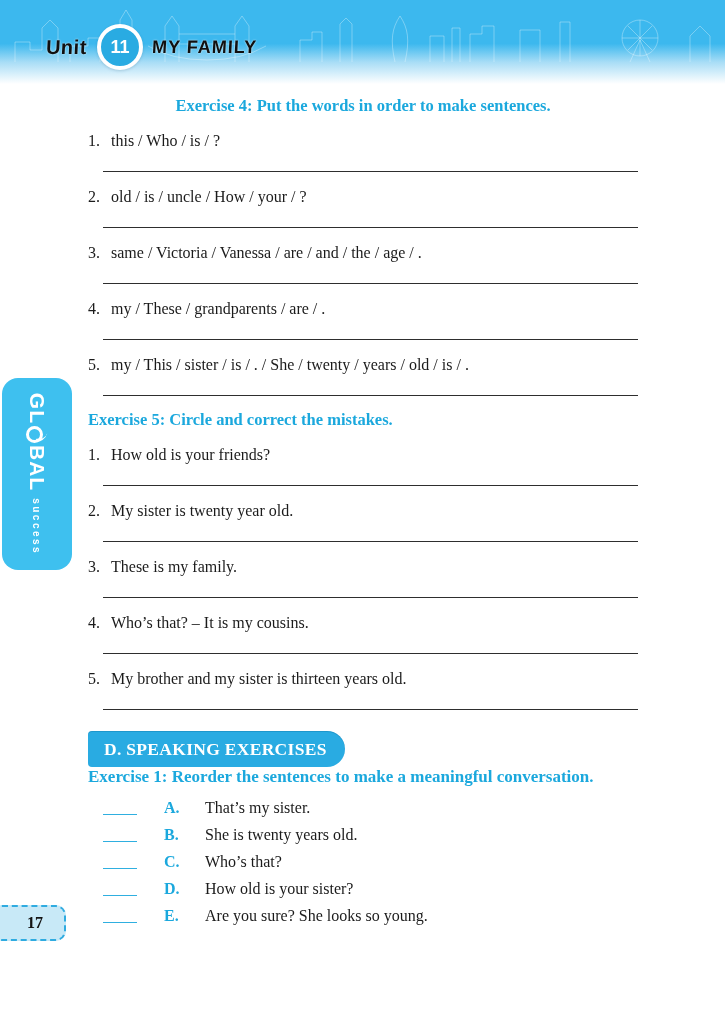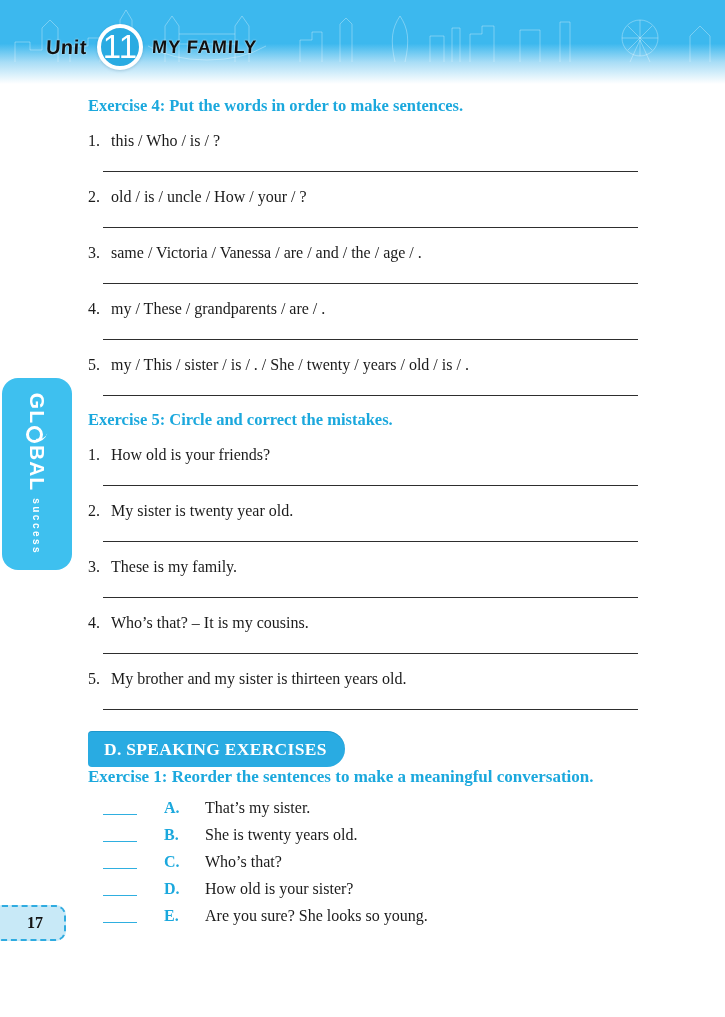--- a/index.html
+++ b/index.html
@@ -20,34 +20,34 @@
     font-family:"Liberation Sans", sans-serif;
   }
   .unit-word {
     font-weight:700; font-size:20px; color:#101010; transform:skewX(-3deg);
     text-shadow:0 0 2px rgba(255,255,255,.85); letter-spacing:.5px;
   }
   .unit-circle {
     width:46px; height:46px; border-radius:50%; background:#29abe2;
     border:4px solid #ffffff; margin:0 9px 0 10px;
     display:flex; align-items:center; justify-content:center;
-    color:#ffffff; font-weight:400; font-size:33px;
+    color:#ffffff; font-weight:700; font-size:18px;
     box-shadow:0 1px 3px rgba(0,60,100,.18);
   }
   .unit-title {
     font-weight:700; font-size:18px; color:#101010; letter-spacing:1px;
     transform:skewX(-3deg); text-shadow:0 0 2px rgba(255,255,255,.85);
   }
 
   
   .content { position:absolute; left:88px; top:88px; width:550px; }
   .ex-heading {
     color:#1ba8dd; font-weight:700; font-size:16.5px; line-height:20px;
   }
-  .ex-heading.first { margin-top:8px; }
+  .ex-heading.first { margin-top:8px;text-align:center; }
   .ex-heading.second { margin-top:14px; }
   .item { display:flex; margin-top:14px; font-size:16px; line-height:21px; }
   .item .num { width:23px; flex:none; }
   .answer-line { height:0; border-bottom:1.7px solid #2e2e2e; margin:20px 0 0 15px; }
 
   
   .banner {
     margin-top:21px; width:257px; height:36px; background:#29abe2;
     border-radius:4px 18px 18px 4px; color:#ffffff; font-weight:700;
     font-size:17.5px; display:flex; align-items:center; padding-left:16px;

